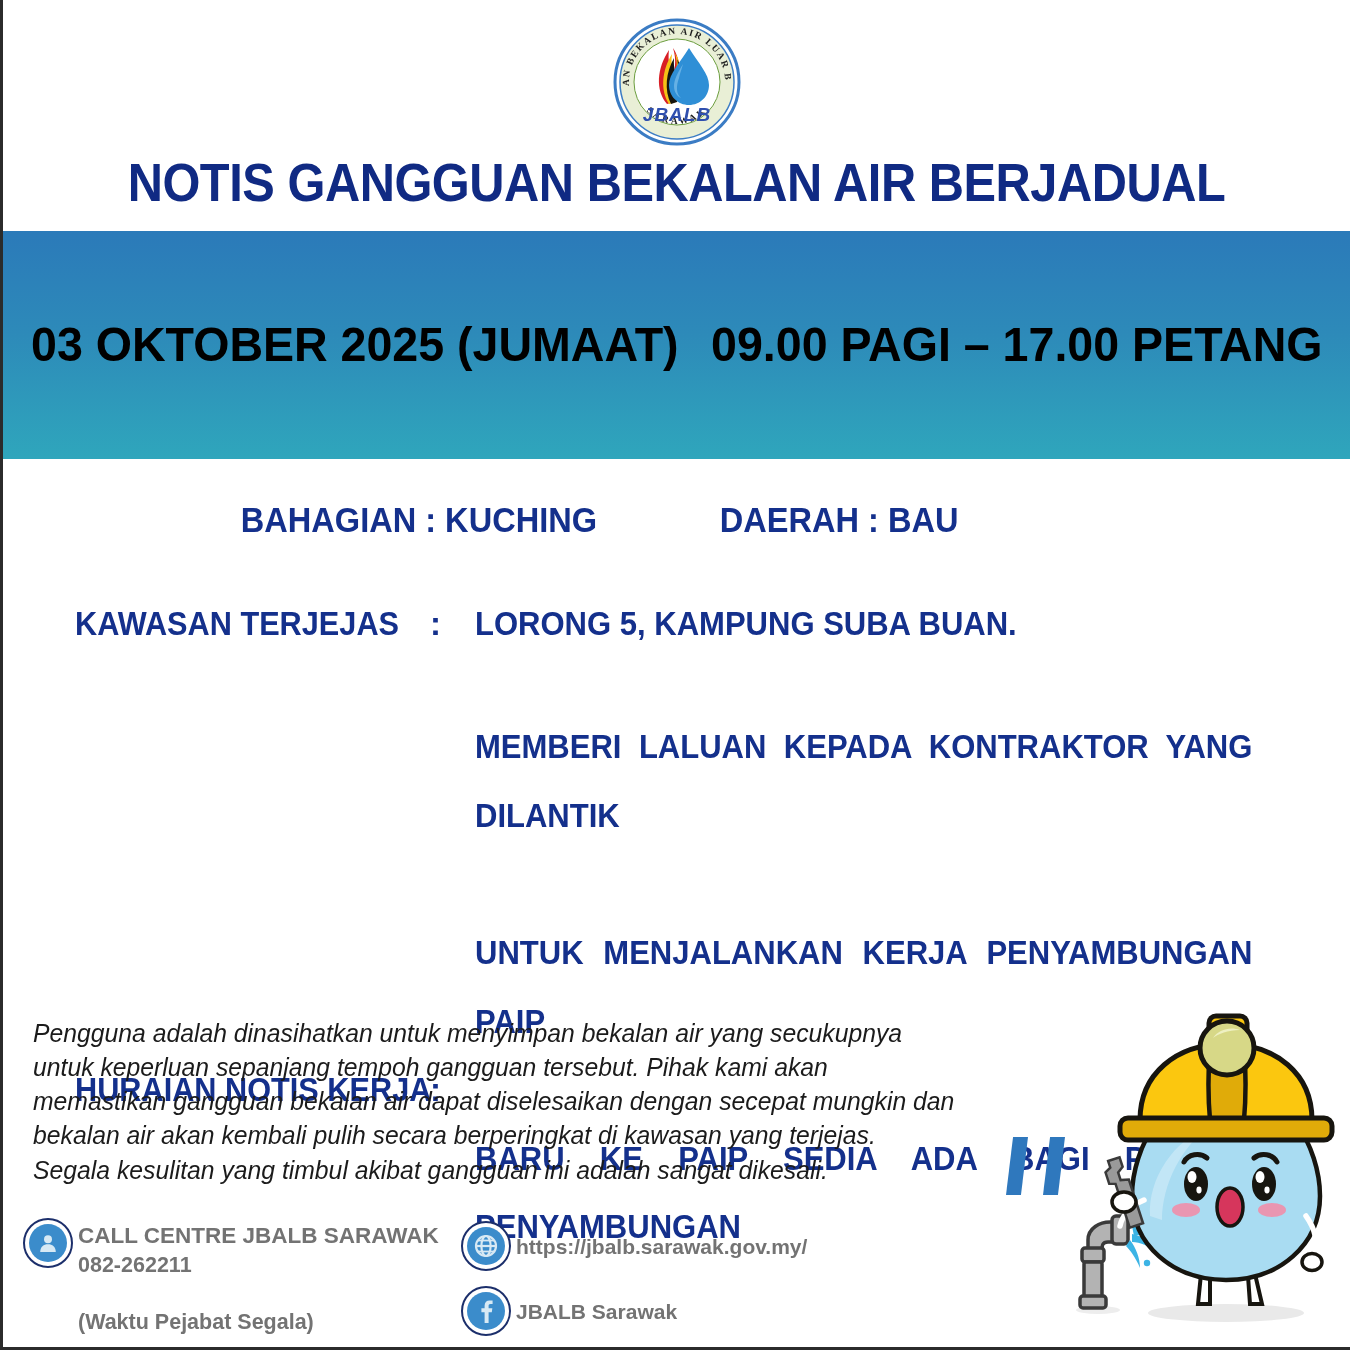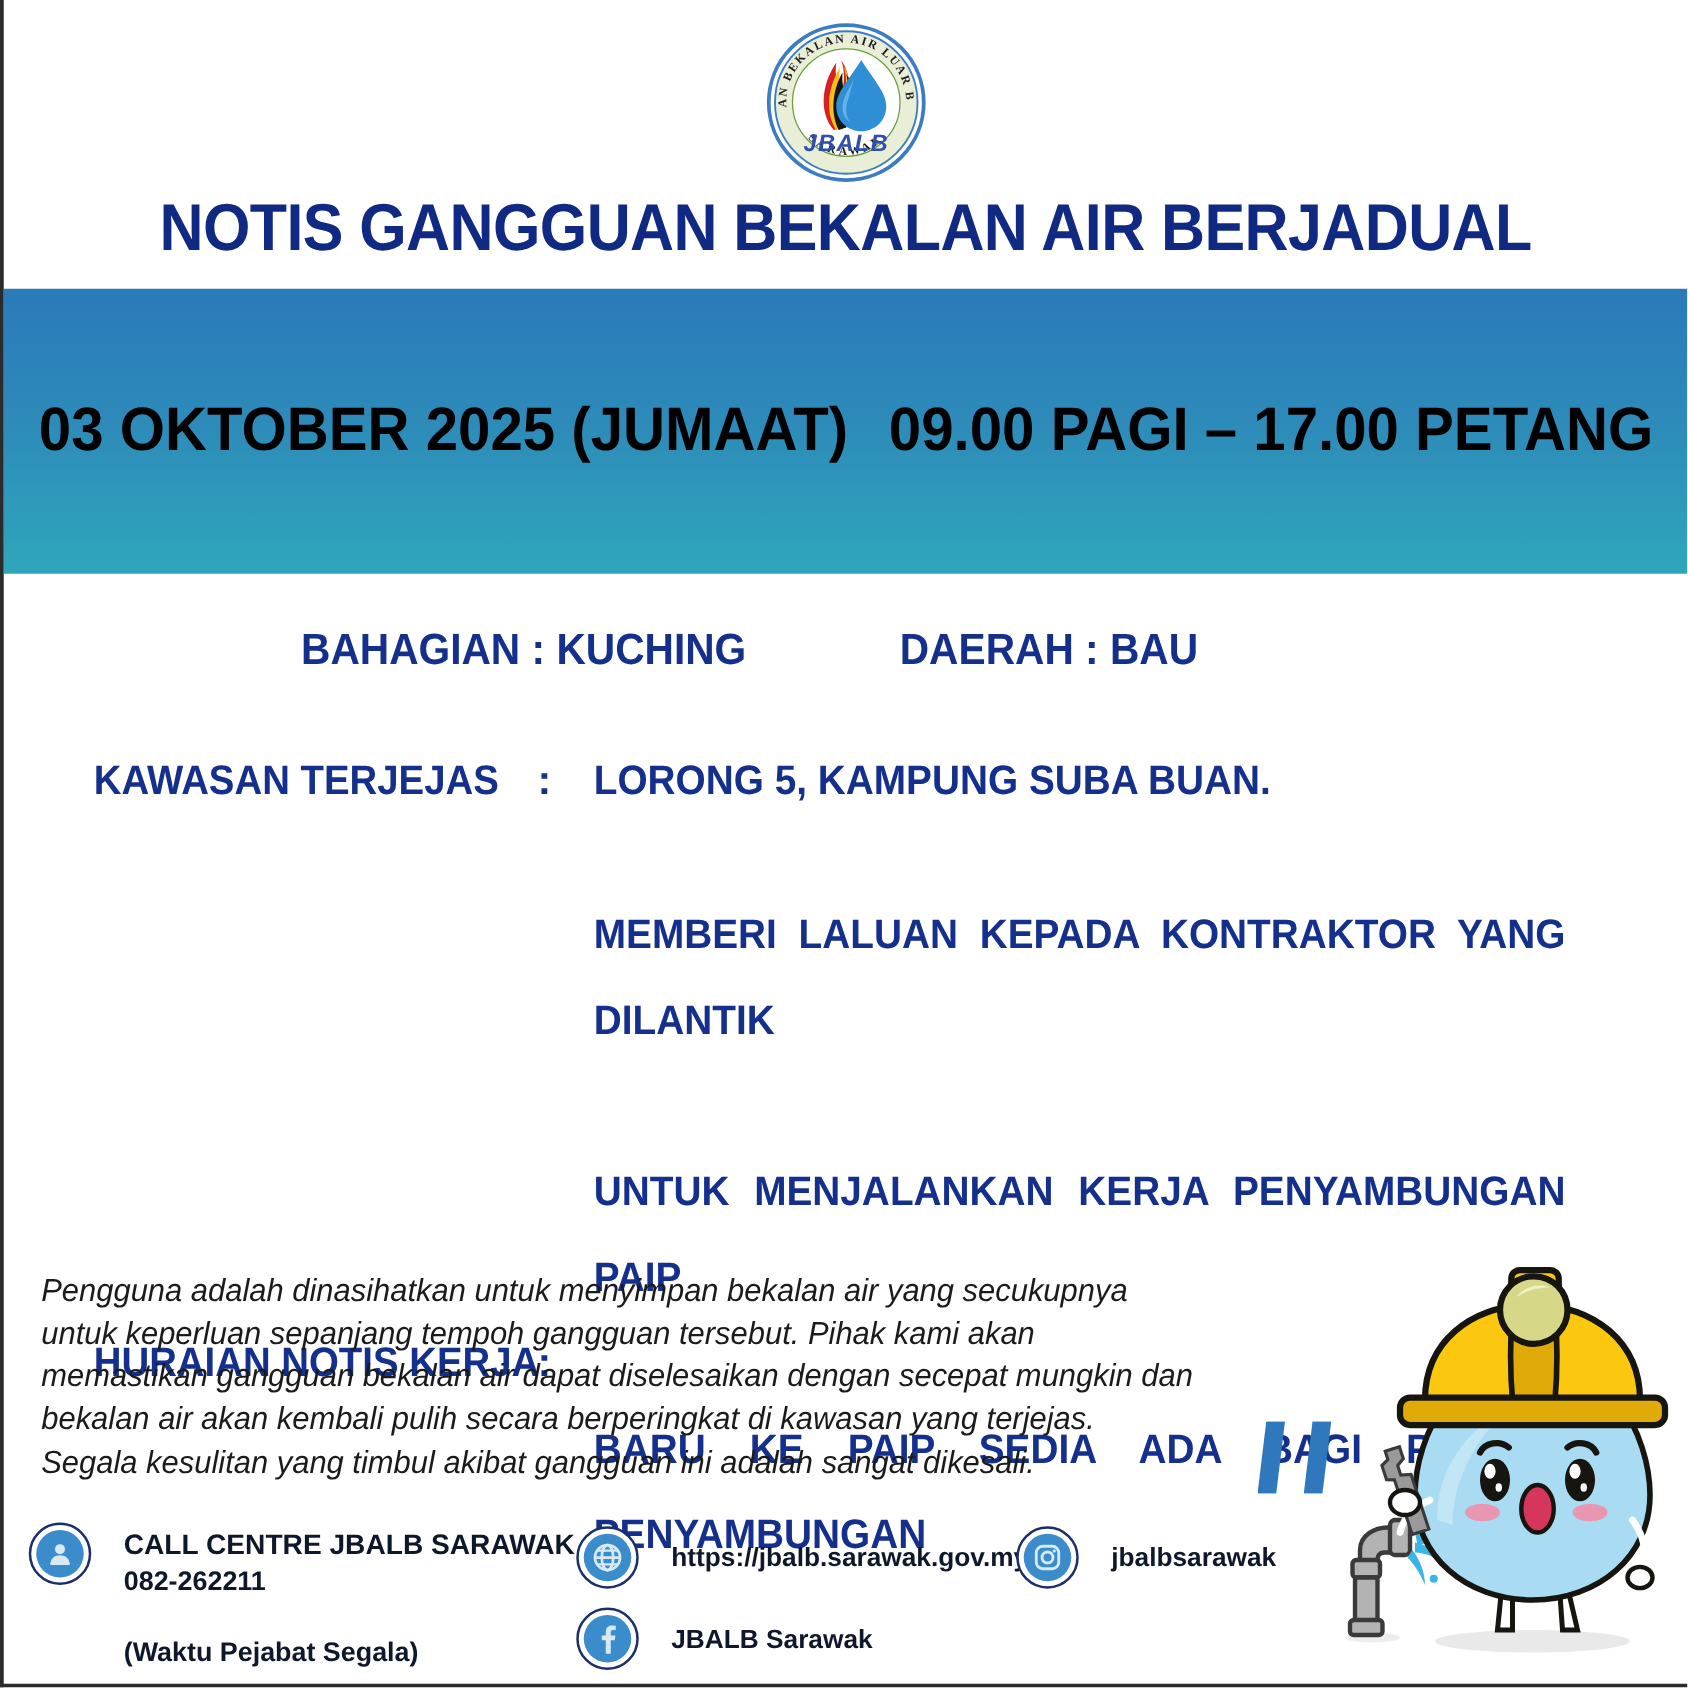--- a/index.html
+++ b/index.html
@@ -221,22 +221,22 @@
     width: 38px;
     height: 38px;
     border-radius: 50%;
     background: #3b8ccb;
     display: flex;
     align-items: center;
     justify-content: center;
   }
   .ic svg { display: block; }
   .ci-text {
-    margin-left: 26px;
-    color: #0f172a;
+    margin-left: 5px;
+    color: #737373;
     font-family: "Liberation Sans", sans-serif;
     font-weight: bold;
     font-size: 21.5px;
     line-height: 1.33;
     white-space: nowrap;
     padding-top: 3px;
   }
   .ci-text .big { font-size: 22.5px; }
   .ci-web .ci-text, .ci-fb .ci-text, .ci-ig .ci-text { padding-top: 12px; font-size: 21px; }
 
@@ -357,32 +357,20 @@
       <span class="ic">
         <span class="ic-inner">
           <svg width="26" height="26" viewBox="0 0 26 26">
             <path d="M15.6 25 V14.2 h3.2 l0.55 -3.9 h-3.75 V8.0 c0 -1.15 0.35 -1.95 2.0 -1.95 h2.0 V2.6 c-0.35 -0.05 -1.6 -0.15 -3.0 -0.15 c-3.0 0 -5.0 1.8 -5.0 5.1 v2.75 H8.4 v3.9 h3.2 V25 Z" fill="#d7e9f4"></path>
           </svg>
         </span>
       </span>
       <span class="ci-text">JBALB Sarawak</span>
     </div>
 
-    <div class="contact-item ci-ig">
-      <span class="ic">
-        <span class="ic-inner">
-          <svg width="24" height="24" viewBox="0 0 24 24">
-            <rect x="3" y="3" width="18" height="18" rx="5.2" ry="5.2" fill="none" stroke="#d7e9f4" stroke-width="2.3"></rect>
-            <circle cx="12" cy="12" r="4.4" fill="none" stroke="#d7e9f4" stroke-width="2.3"></circle>
-            <circle cx="17.4" cy="6.7" r="1.3" fill="#d7e9f4"></circle>
-          </svg>
-        </span>
-      </span>
-      <span class="ci-text">jbalbsarawak</span>
-    </div>
 
   </div>
 
   <div class="mascot">
     <svg width="290" height="352" viewBox="0 0 290 352">
       <ellipse cx="168" cy="325" rx="78" ry="9" fill="#e9e9e9"></ellipse>
       <ellipse cx="40" cy="322" rx="22" ry="4" fill="#ededed"></ellipse>
 
       <g stroke="#3a3a3a" stroke-width="3.5" fill="#b3b3b3">
         <path d="M30,262 L30,252 C30,240 42,234 52,234 L58,234 L58,254 L50,254 C44,254 44,258 44,262 Z"></path>

